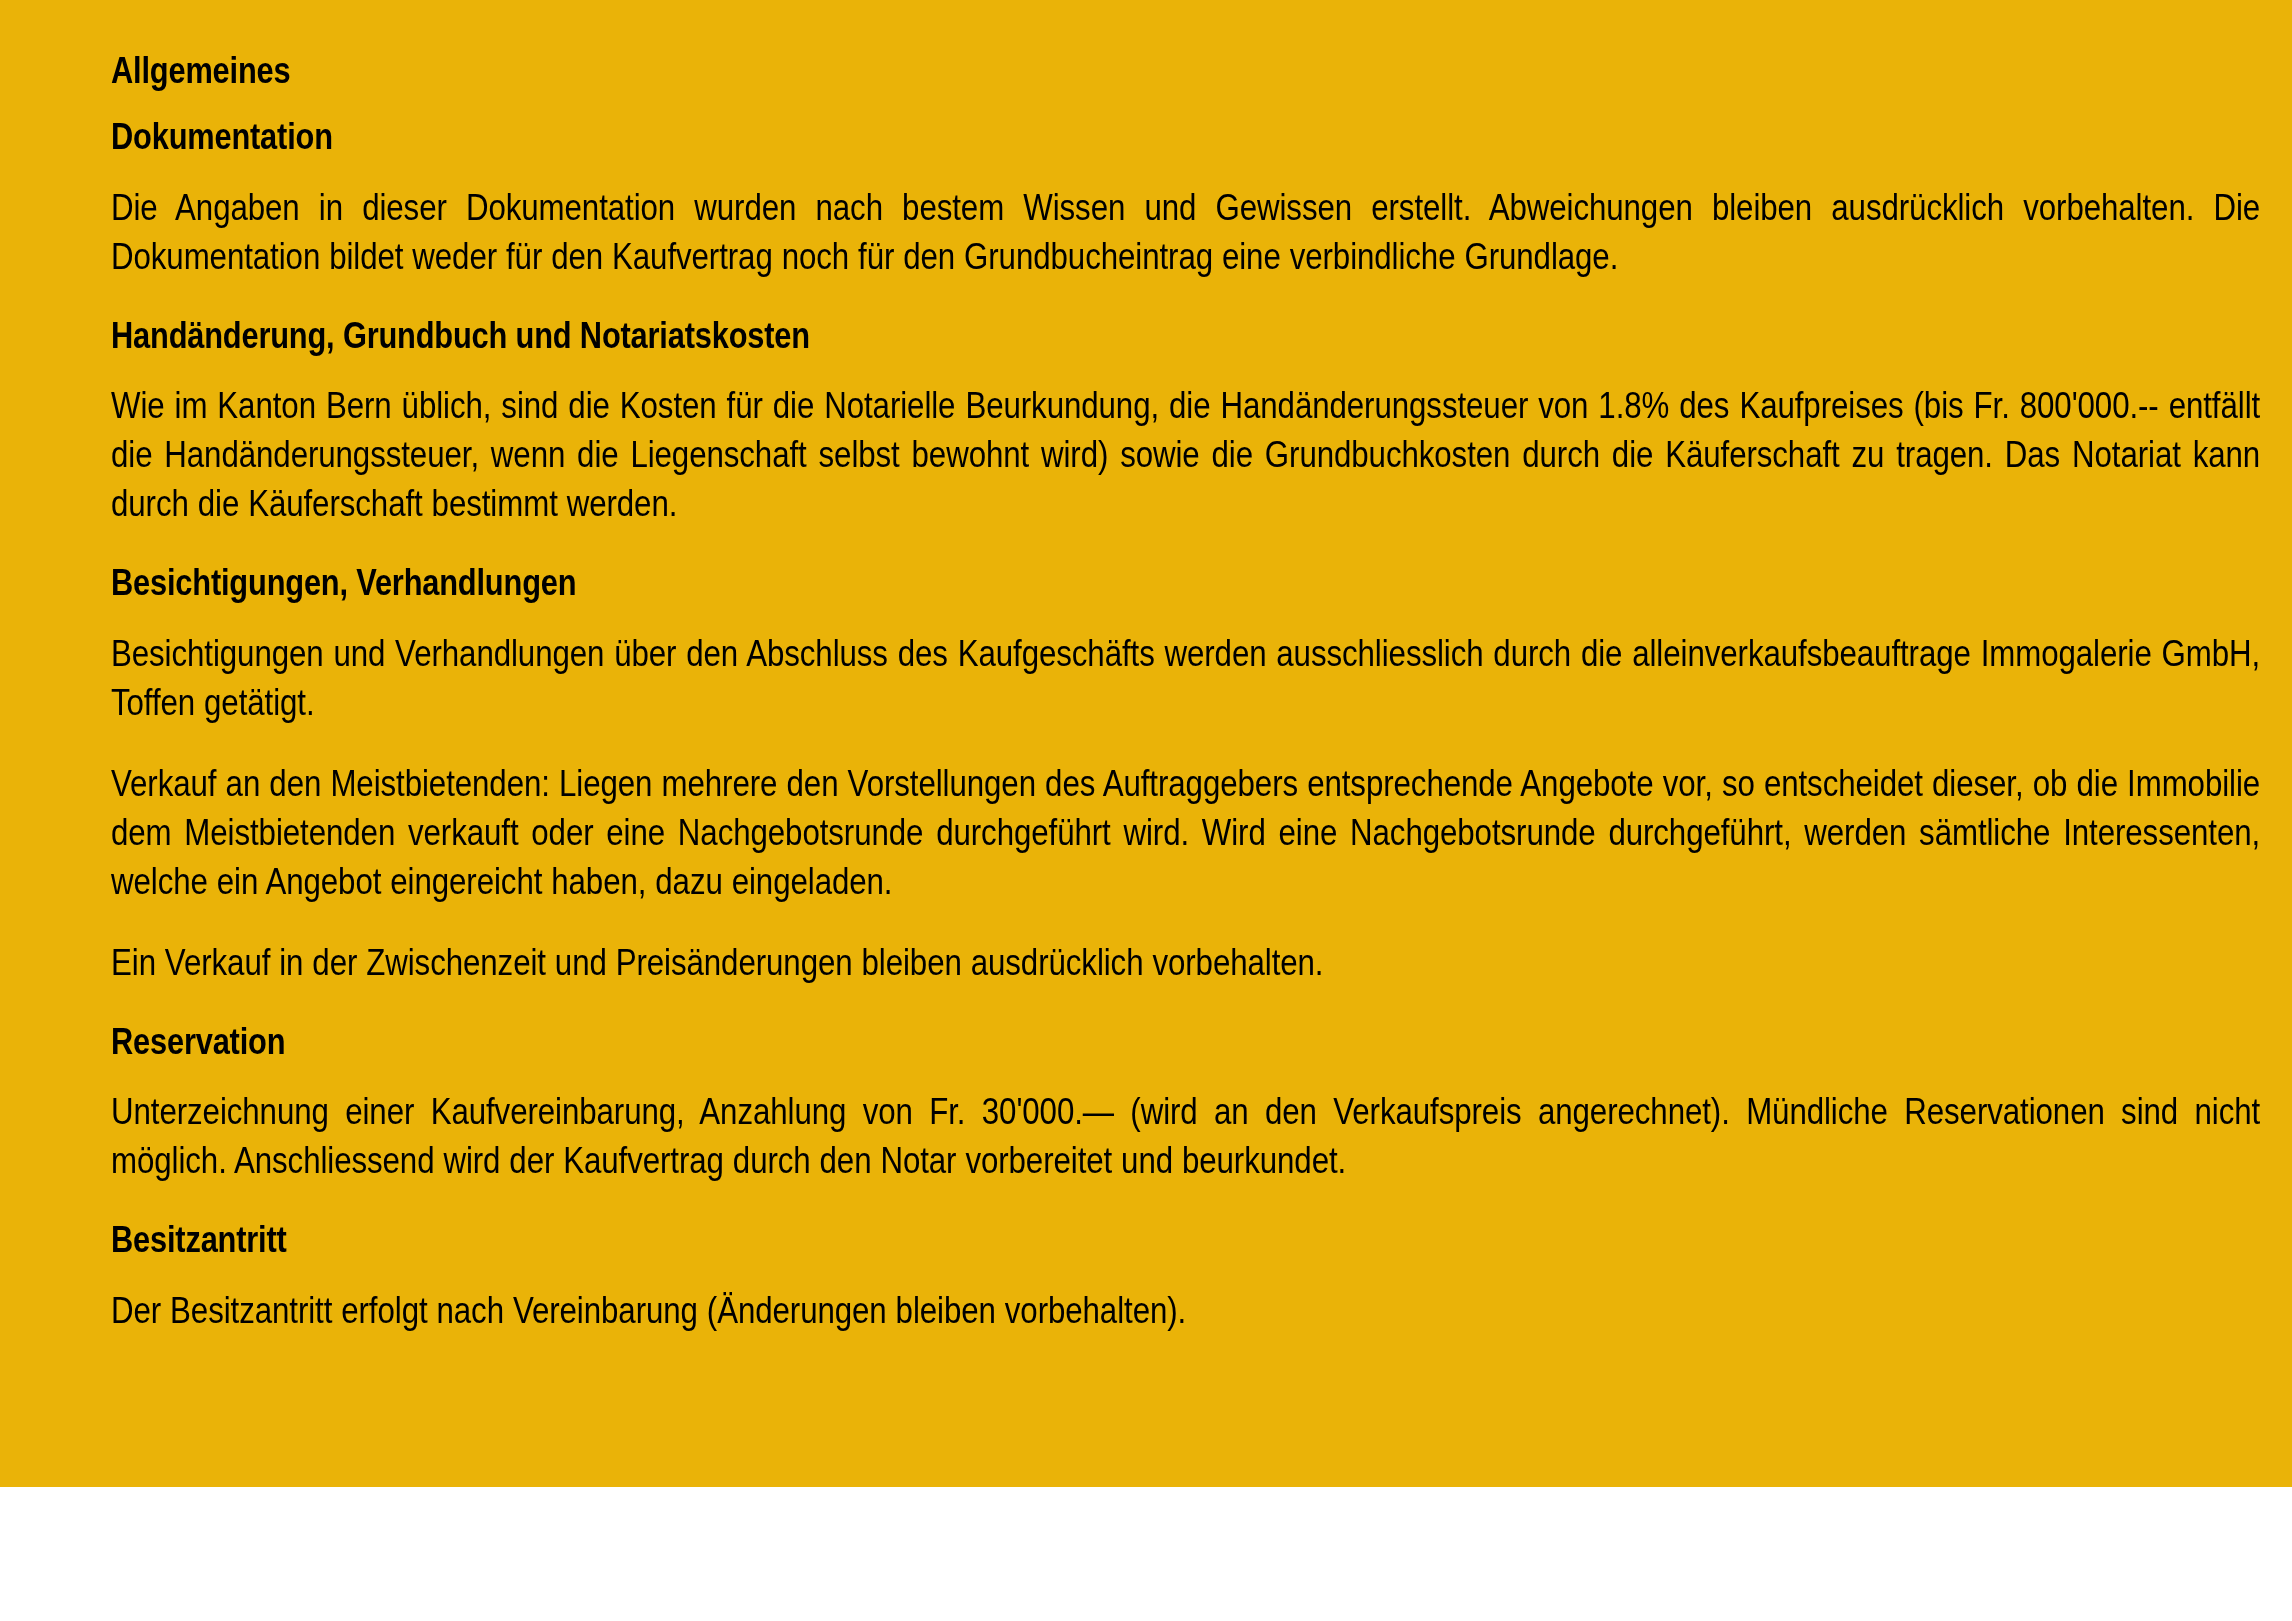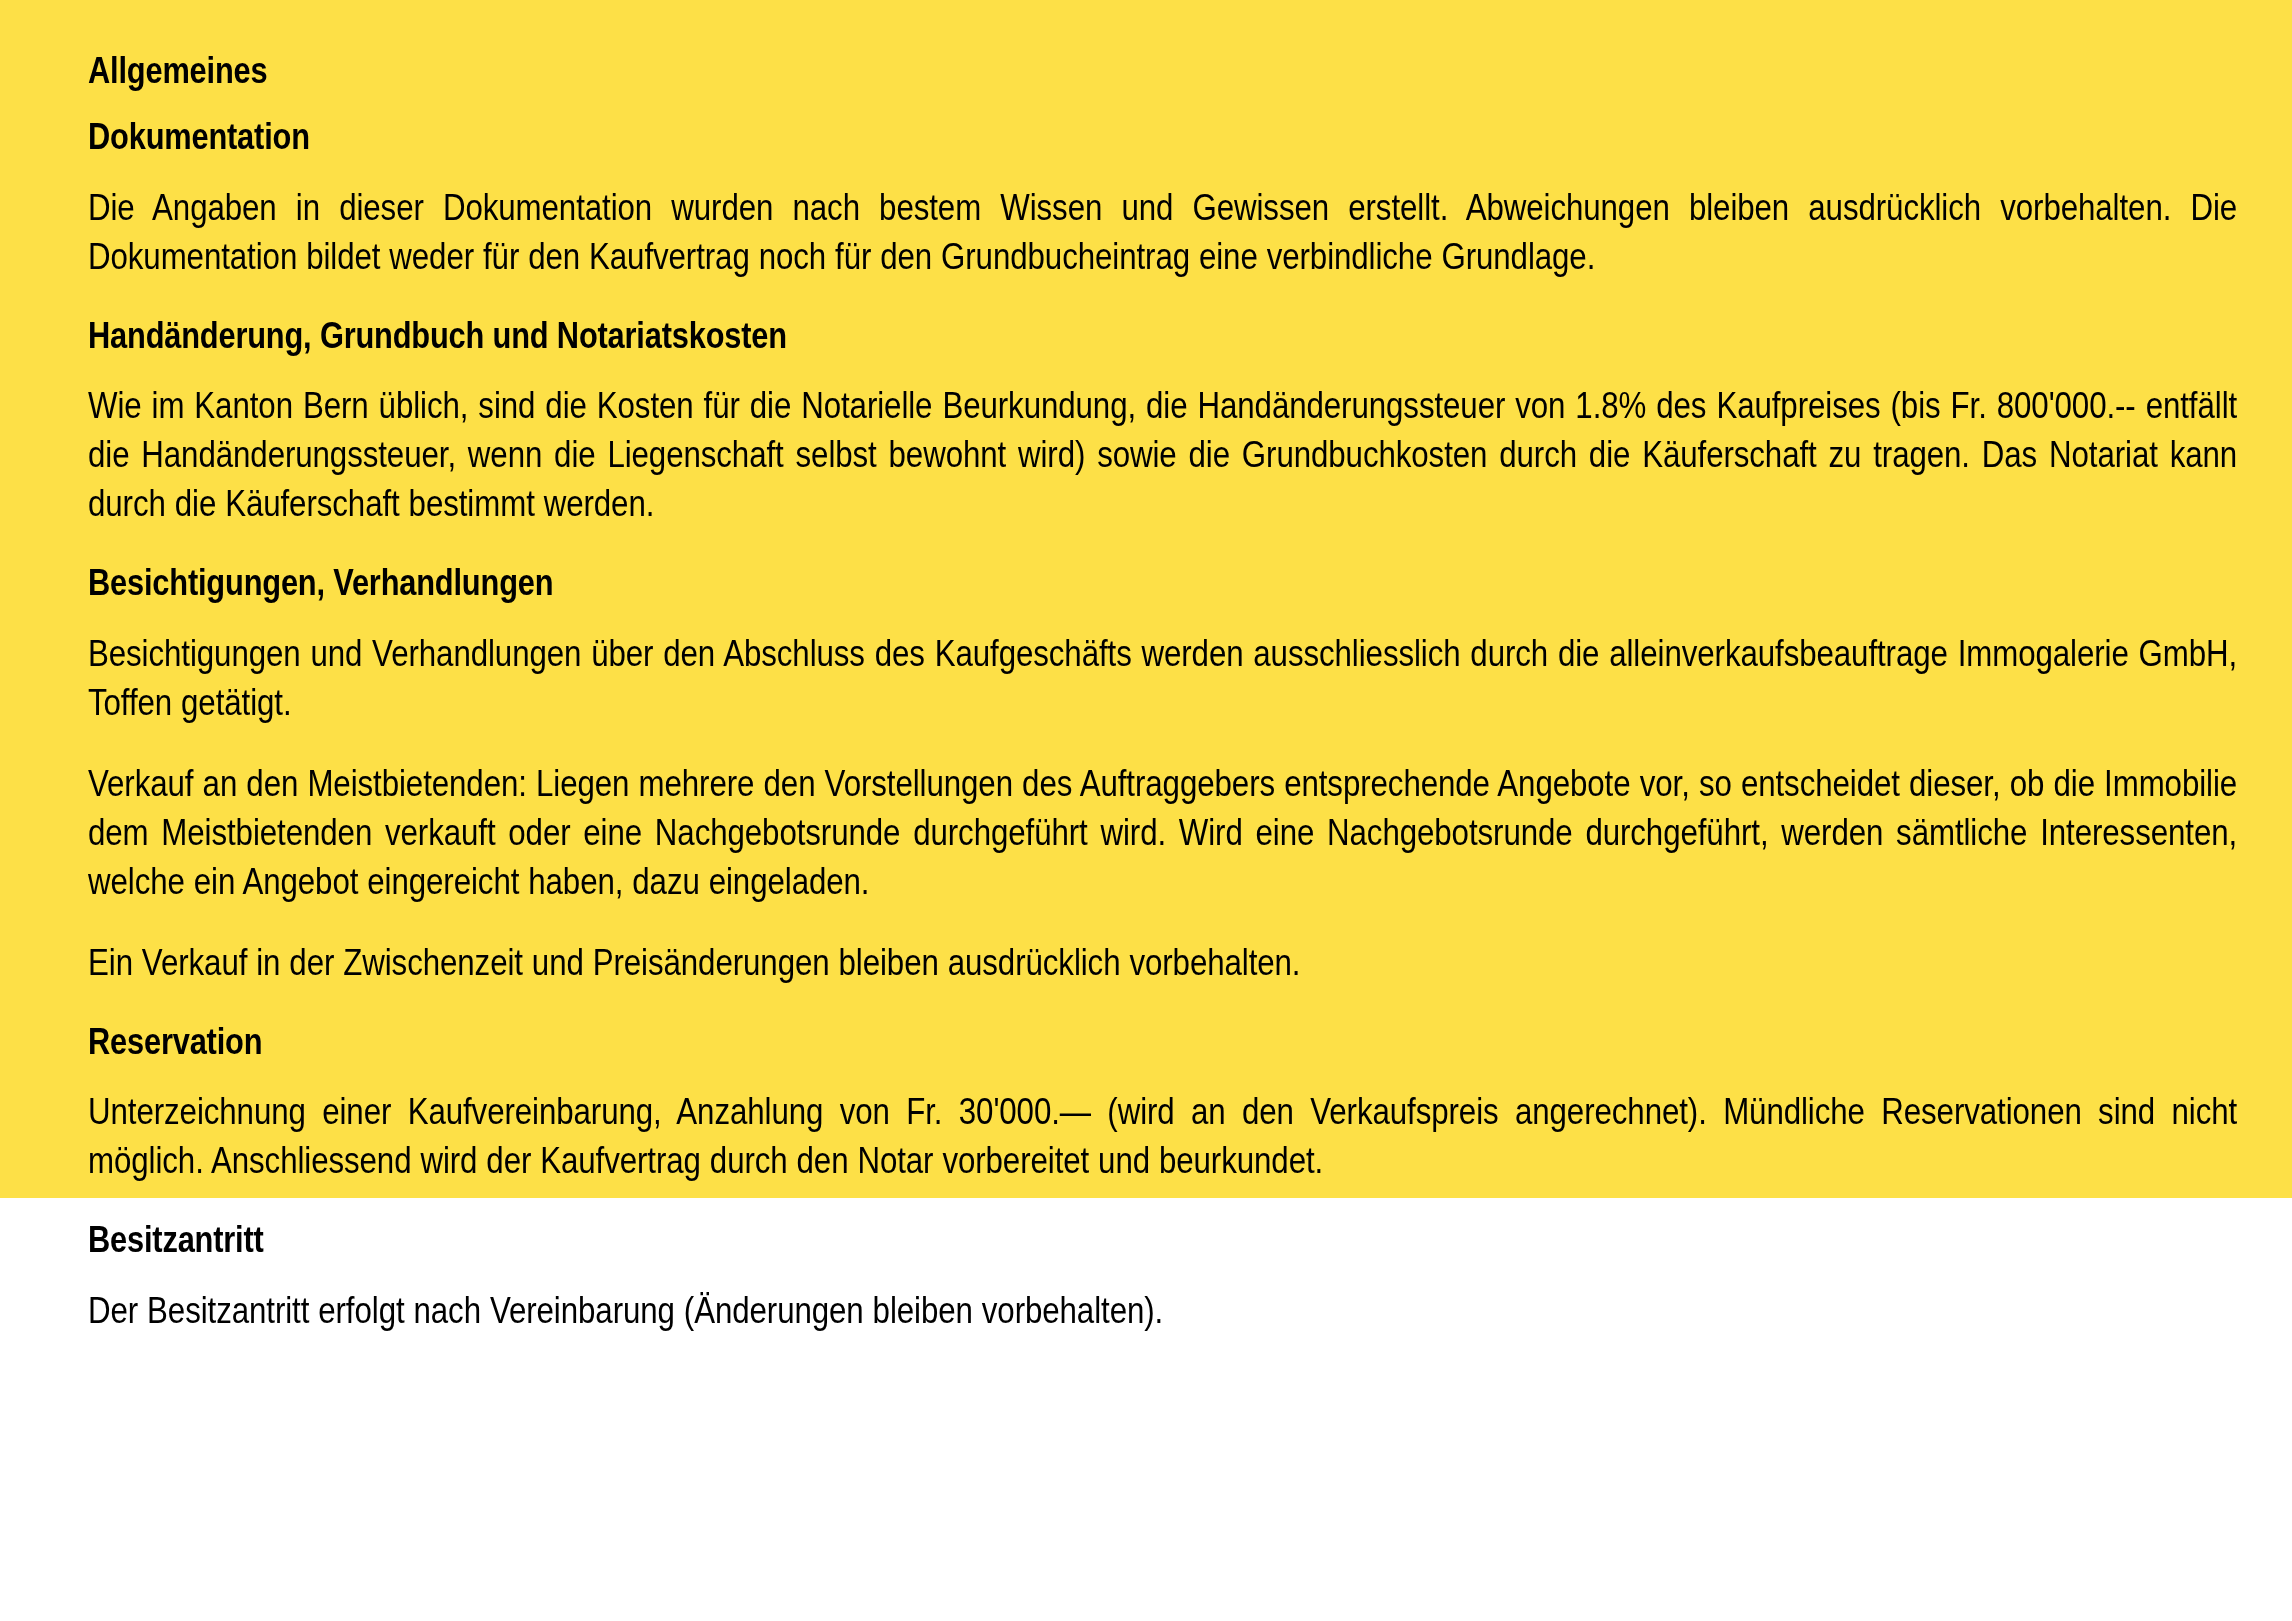--- a/index.html
+++ b/index.html
@@ -12,23 +12,23 @@
     width: 2293px;
     height: 1621px;
     overflow: hidden;
     font-family: "Liberation Sans", "DejaVu Sans", sans-serif;
     color: #000000;
     -webkit-font-smoothing: antialiased;
   }
   .page {
     box-sizing: border-box;
     width: 2293px;
-    height: 1198px;
-    padding: 52px 49px 0 88px;
-    background: #fde047;
+    height: 1487px;
+    padding: 52px 49px 0 111px;
+    background: #eab308;
   }
   .doc-body {
     width: 2149px;
   }
   
   .heading {
     font-weight: bold;
     font-size: 36px;
     line-height: 1.04;
     letter-spacing: -0.2px;

